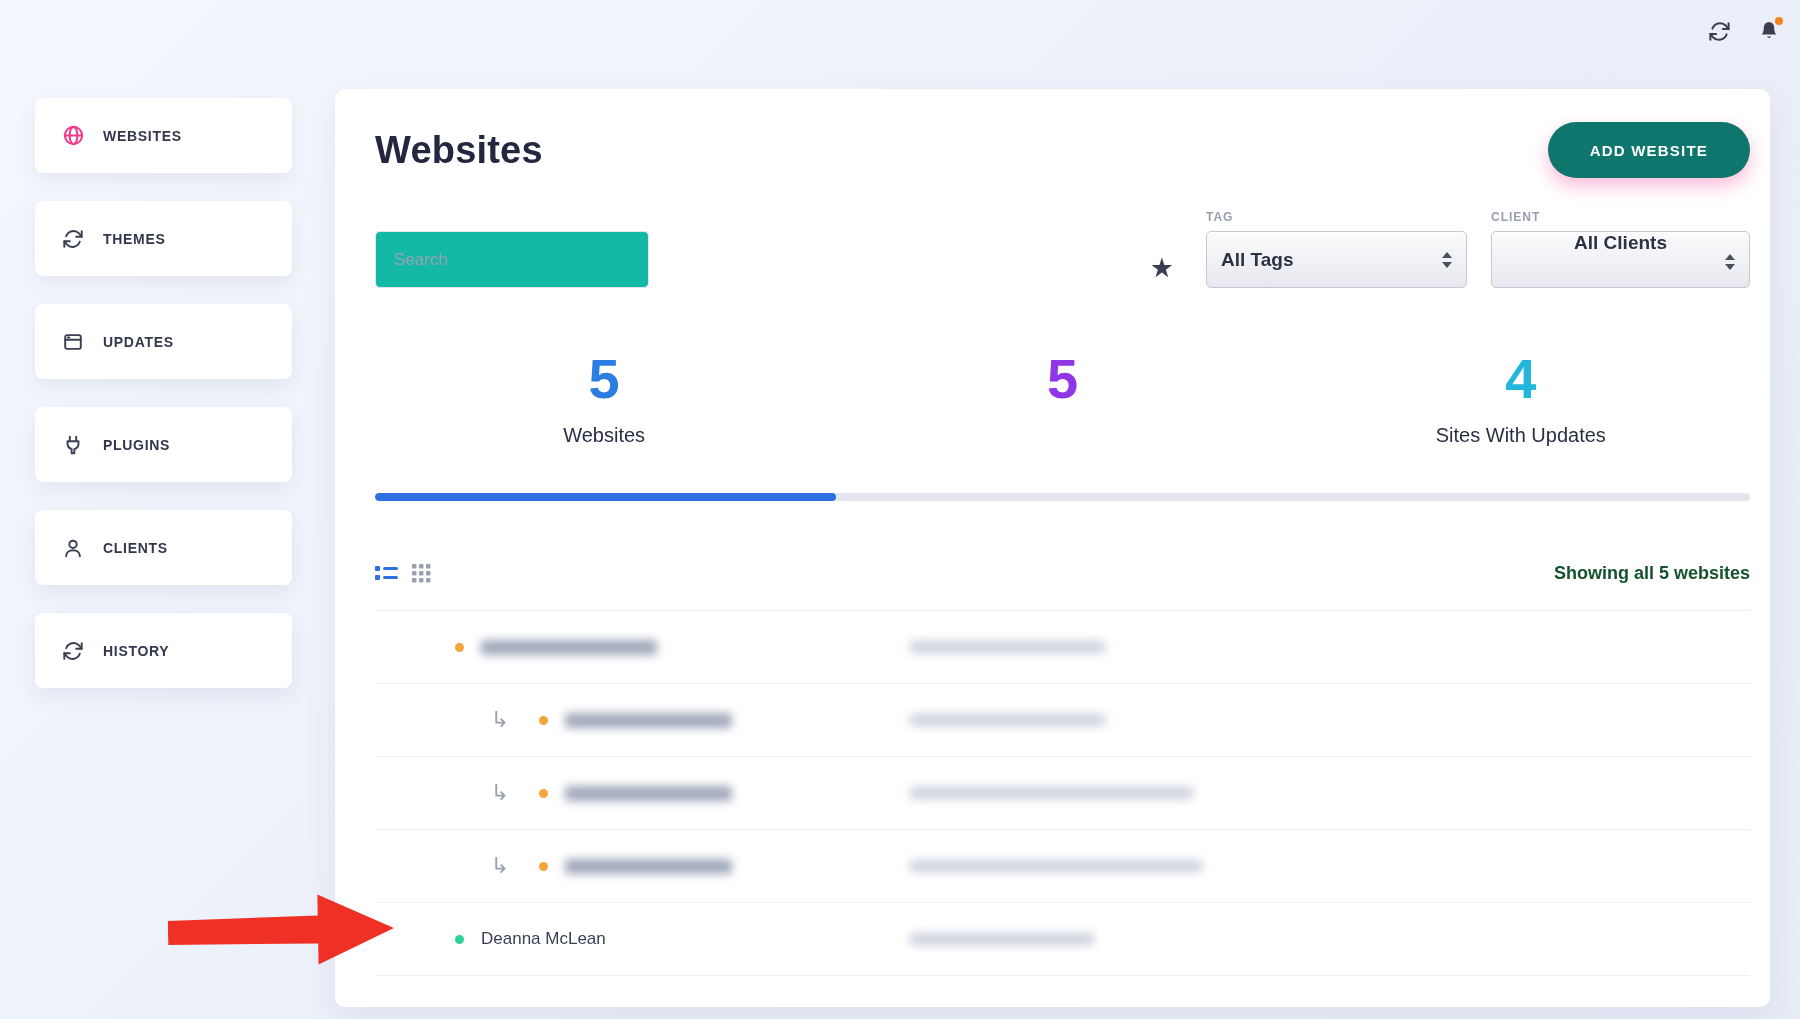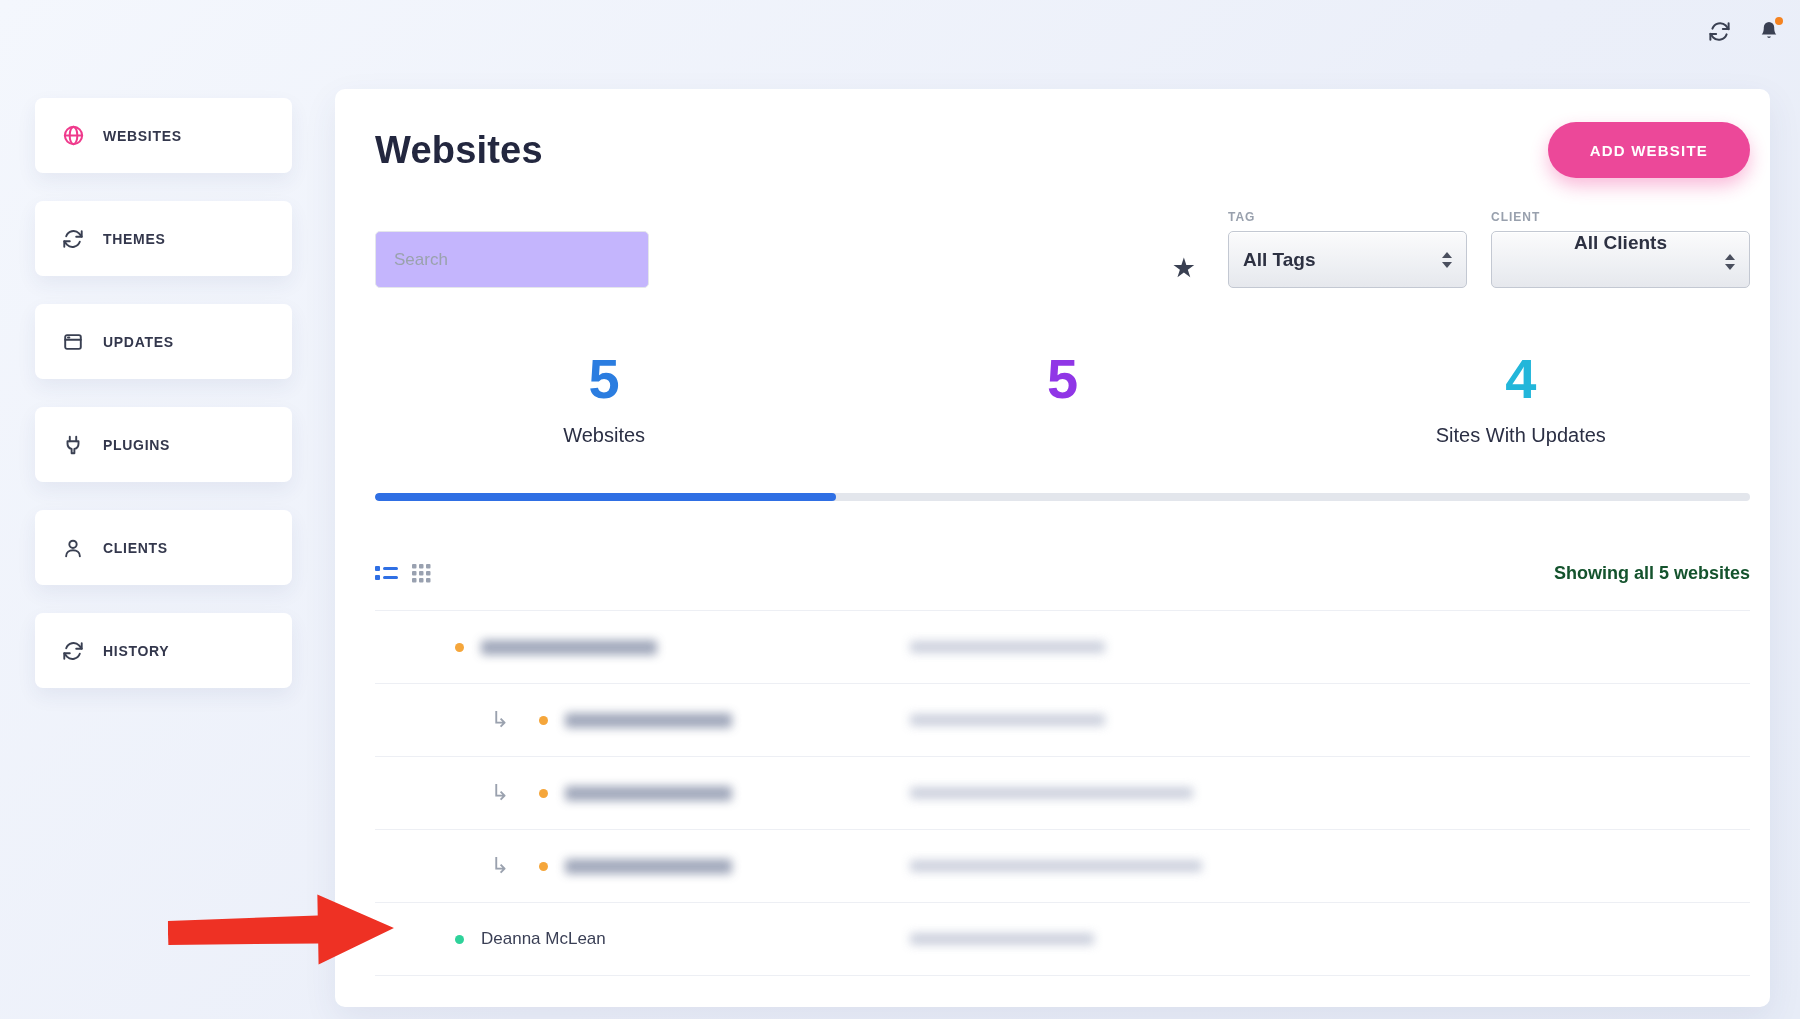--- a/index.html
+++ b/index.html
@@ -37,30 +37,30 @@
   .page-title { font-size:38px; font-weight:800; color:#23273f; letter-spacing:.2px; }
   .add-btn {
     margin-left:auto; height:56px; padding:0 42px; border:none; border-radius:28px;
     color:#fff; font-family:inherit; font-size:15px; font-weight:700; letter-spacing:1.2px;
     cursor:pointer; box-shadow:0 8px 18px rgba(239,45,140,.32);
   }
 
   
   .filters-row { display:flex; align-items:flex-end; margin-top:32px; }
   .search-input {
-    width:274px; height:57px; background:#c4b5fd; border:1px solid #e4e6eb; border-radius:5px;
+    width:274px; height:57px; background:#14b8a6; border:1px solid #e4e6eb; border-radius:5px;
     padding:0 18px; font-family:inherit; font-size:17px; color:#3a3f55; outline:none;
   }
   .search-input::placeholder { color:#9aa2ad; }
   .star { margin-left:auto; margin-right:32px; font-size:27px; color:#3a4052; line-height:1; align-self:center; margin-top:38px; cursor:pointer; }
   .filter-group { display:flex; flex-direction:column; }
   .filter-group + .filter-group { margin-left:24px; }
   .filter-label { font-size:12px; font-weight:700; letter-spacing:1px; color:#98a0ad; margin-bottom:7px; }
   .select {
-    width:239px; height:57px; border:1px solid #c3c8d2; border-radius:5px;
+    width:261px; height:57px; border:1px solid #c3c8d2; border-radius:5px;
     background:linear-gradient(180deg,#fbfbfc 0%,#eceef2 70%,#e6e8ed 100%);
     display:flex; align-items:center; padding:0 14px; cursor:pointer;
     box-shadow:inset 0 1px 0 #fff;
   }
   .select.client { width:259px;flex-direction:column; }
   .select-value { font-size:19px; font-weight:700; color:#2d3142; }
   .sel-arrows { margin-left:auto; display:flex; flex-direction:column; gap:4px; }
   .tri-up { width:0; height:0; border-left:5px solid transparent; border-right:5px solid transparent; border-bottom:6px solid #4a4f5e; }
   .tri-down { width:0; height:0; border-left:5px solid transparent; border-right:5px solid transparent; border-top:6px solid #4a4f5e; }
 
@@ -186,21 +186,21 @@
       <span class="side-label">HISTORY</span>
     </div>
 
 
   </nav>
 
   <main class="main-card">
 
     <div class="main-header">
       <h1 class="page-title">Websites</h1>
-      <button class="add-btn" style="background: #ec4899;">ADD WEBSITE</button>
+      <button class="add-btn" style="background: #0f766e;">ADD WEBSITE</button>
     </div>
 
     <div class="filters-row">
       <input class="search-input" type="text" placeholder="Search" style="">
       <span class="star">★</span>
 
       <div class="filter-group">
         <span class="filter-label">TAG</span>
         <div class="select">
           <span class="select-value">All Tags</span>

